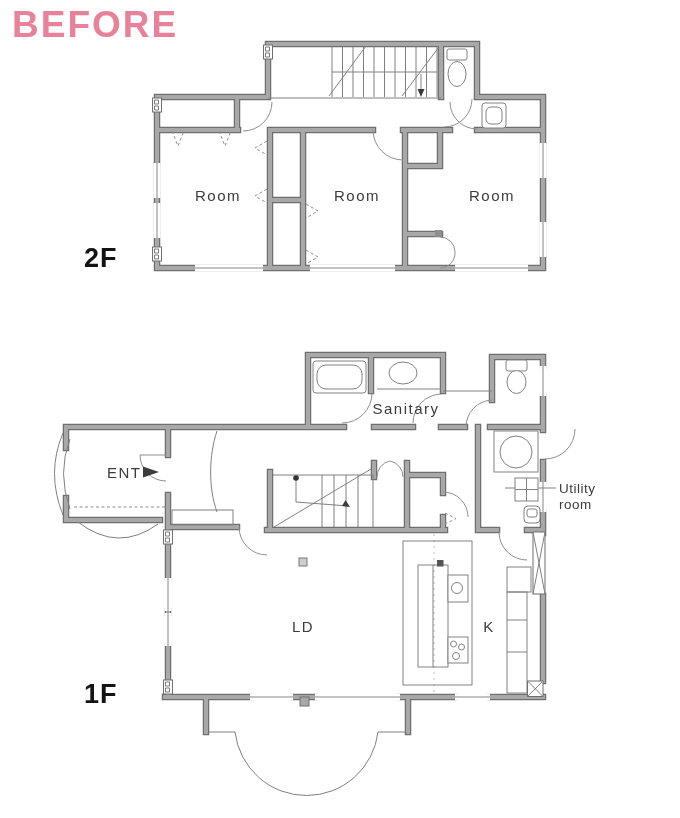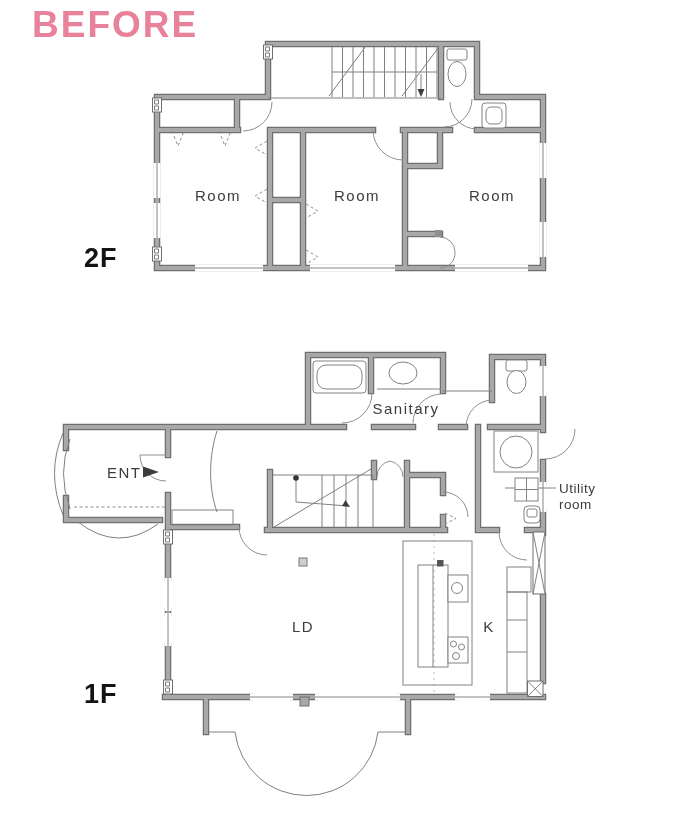--- a/index.html
+++ b/index.html
@@ -1,18 +1,18 @@
 <!DOCTYPE html>
 <html><head>
 <meta charset="utf-8">
 <style>
   html,body{margin:0;padding:0;background:#fff;}
   #page{position:relative;width:680px;height:818px;background:#ffffff;overflow:hidden;
         font-family:"Liberation Sans", sans-serif;}
-  #title{position:absolute;left:32px;top:4px;font-size:37px;font-weight:bold;
+  #title{position:absolute;left:12px;top:4px;font-size:37px;font-weight:bold;
          letter-spacing:2px;color:#e8829b;}
   svg{position:absolute;left:0;top:0;}
   .wall-outer{fill:none;stroke:#6f6f6f;stroke-width:6.5;stroke-linecap:square;}
   .wall-inner{fill:none;stroke:#a8a8a8;stroke-width:4;stroke-linecap:square;}
   .thin{fill:none;stroke:#808080;stroke-width:1;}
   .fixture{fill:#ffffff;stroke:#828282;stroke-width:1;}
   .fixline{fill:none;stroke:#828282;stroke-width:1;}
   .arc{fill:none;stroke:#8f8f8f;stroke-width:1;}
   .dashed{fill:none;stroke:#8f8f8f;stroke-width:1;stroke-dasharray:3,2.5;}
   .ctr{fill:none;stroke:#bdbdbd;stroke-width:1;stroke-dasharray:2,4;}

